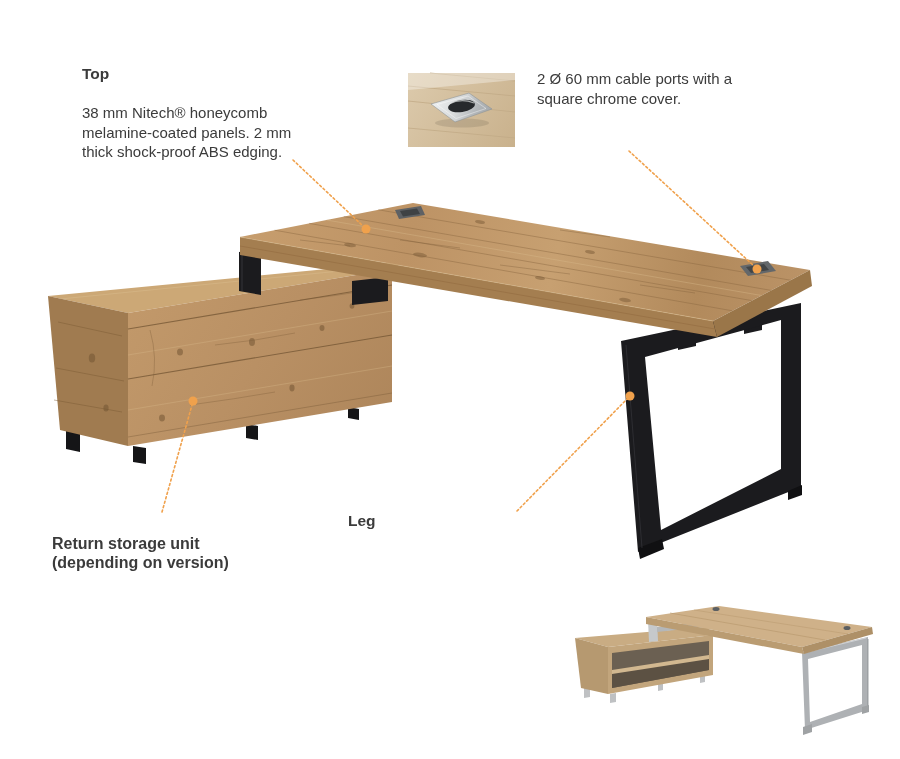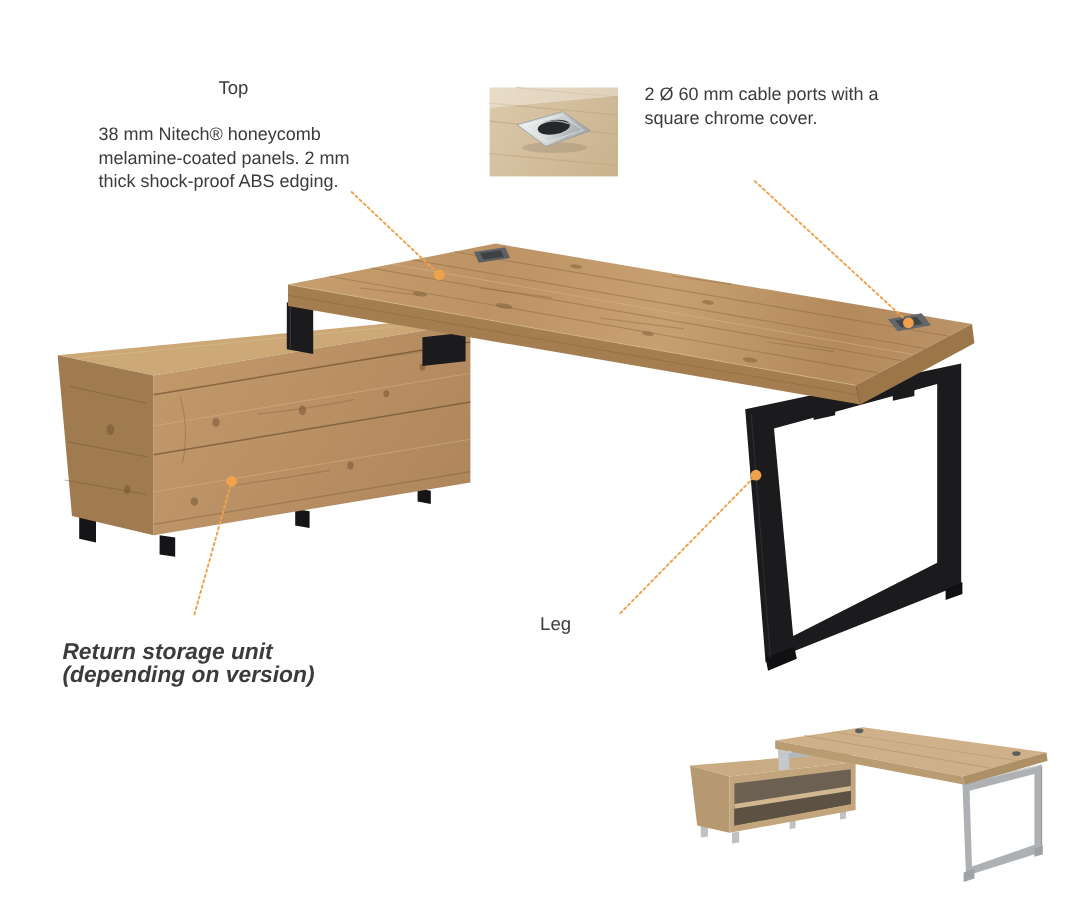--- a/index.html
+++ b/index.html
@@ -10,29 +10,29 @@
   html,body{margin:0;padding:0;}
   body{
     width:900px;height:759px;position:relative;overflow:hidden;
     background:#ffffff;
     font-family:"Liberation Sans","DejaVu Sans",sans-serif;
     color:var(--ink);
   }
   #art{position:absolute;left:0;top:0;width:900px;height:759px;}
   .anno{position:absolute;z-index:5;}
   .anno h3{
-    margin:0 0 7px 0;font-size:15.5px;line-height:19px;font-weight:400;color:var(--ink);text-align:center;
+    margin:0 0 7px 0;font-size:15.5px;line-height:19px;font-weight:700;color:var(--ink);
   }
-  .anno .t2{font-size:19px;line-height:19px;font-weight:700;color:var(--ink);font-style:italic;}
+  .anno .t2{font-size:16px;line-height:19px;font-weight:700;color:var(--ink);}
   .anno p{margin:7px 0 0 0;font-size:15px;line-height:19.5px;color:var(--ink);}
   .anno h3 + p{margin-top:20px;}
   #anno-top{left:82px;top:64px;width:225px;}
   #anno-elec{left:537px;top:62px;width:232px;}
   #anno-return{left:52px;top:534px;width:296px;}
-  #anno-leg{left:365px;top:511px;width:196px;}
+  #anno-leg{left:348px;top:511px;width:196px;}
   .leader-line{stroke:var(--accent);stroke-width:1.6;fill:none;stroke-dasharray:2 2.6;stroke-linecap:round;}
   .leader-dot{fill:var(--accent);stroke:none;}
 </style>
 </head>
 <body>
 
 <svg id="art" viewBox="0 0 900 759" aria-hidden="false">
   <defs>
     <linearGradient id="woodTop" gradientUnits="userSpaceOnUse" x1="240" y1="203" x2="810" y2="321">
       <stop offset="0" stop-color="#C79E6E"></stop>

